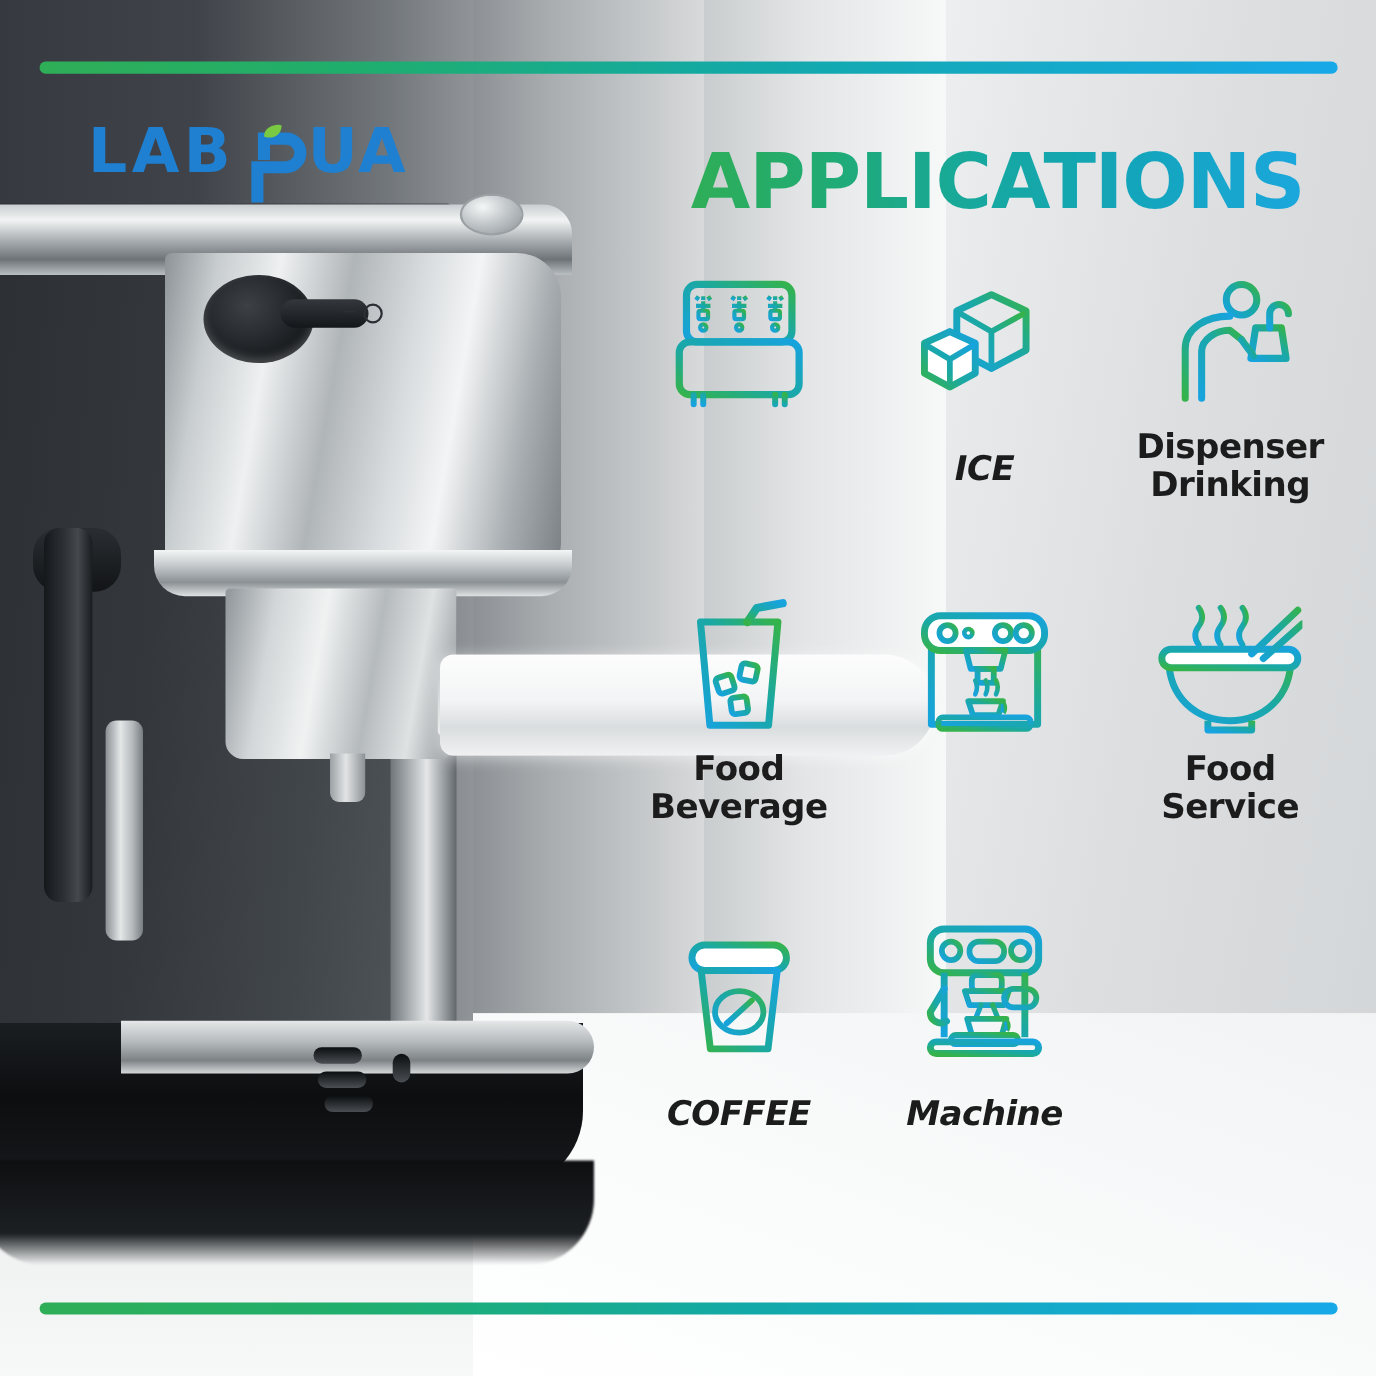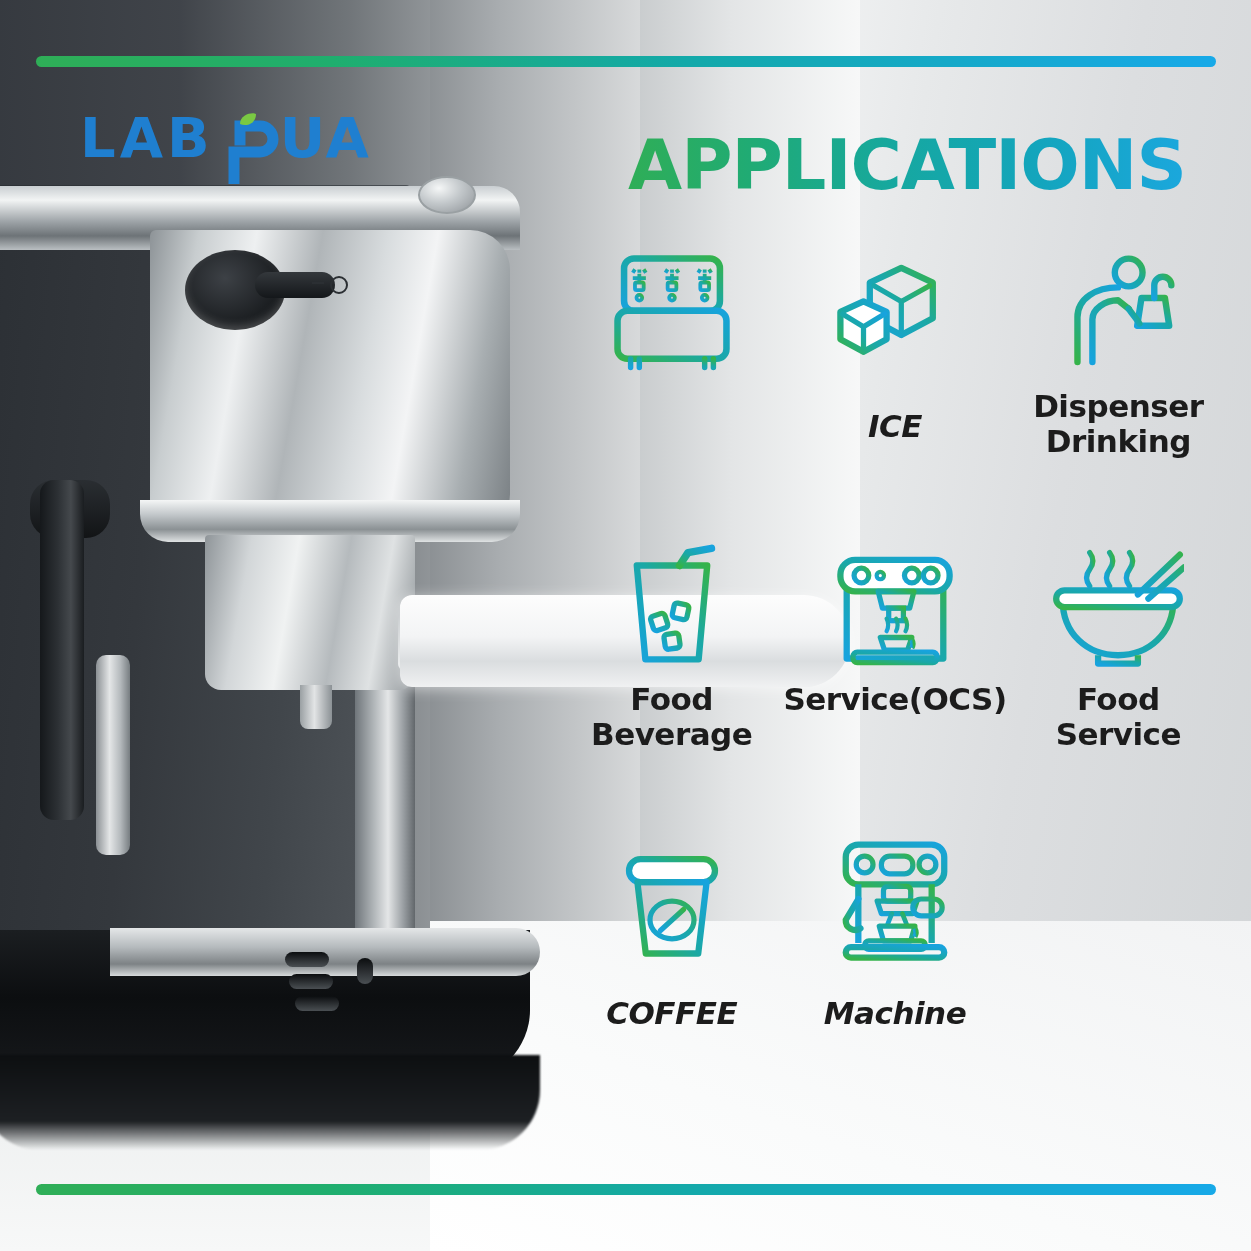--- a/index.html
+++ b/index.html
@@ -339,21 +339,20 @@
           <circle cx="94" cy="31" r="7" fill="none" stroke="url(#ig)" stroke-width="5"></circle>
           <path d="M44 46 L78 46 L74 62 L48 62 Z" fill="none" stroke="url(#ig)" stroke-width="5" stroke-linejoin="round"></path>
           <rect x="54" y="62" width="14" height="12" fill="none" stroke="url(#ig)" stroke-width="5"></rect>
           <path d="M52 84 Q55 78, 52 72 M61 84 Q64 78, 61 72 M70 84 Q73 78, 70 72" fill="none" stroke="url(#ig)" stroke-width="4" stroke-linecap="round"></path>
           <path d="M46 90 L76 90 L72 102 L50 102 Z" fill="none" stroke="url(#ig)" stroke-width="5" stroke-linejoin="round"></path>
           <path d="M76 92 A8 8 0 0 1 76 100" fill="none" stroke="url(#ig)" stroke-width="5"></path>
           <rect x="20" y="104" width="80" height="10" rx="4" fill="none" stroke="url(#ig2)" stroke-width="5"></rect>
         </svg>
       </div>
       <div class="lab small">
-        <div>Service(OCS)</div>
       </div>
     </div>
 
     <div class="cell">
       <div class="ico">
         <svg viewBox="0 0 126 118" width="132" height="124">
           <path d="M10 52 L116 52 C116 86, 92 106, 63 106 C34 106, 10 86, 10 52 Z" fill="none" stroke="url(#ig)" stroke-width="6" stroke-linejoin="round"></path>
           <rect x="4" y="44" width="118" height="16" rx="8" fill="#fff" stroke="url(#ig2)" stroke-width="6"></rect>
           <path d="M44 106 L44 114 L82 114 L82 106" fill="none" stroke="url(#ig)" stroke-width="6" stroke-linejoin="round"></path>
           <path d="M36 40 Q30 32, 36 24 Q42 16, 36 8" fill="none" stroke="url(#ig)" stroke-width="5" stroke-linecap="round"></path>

